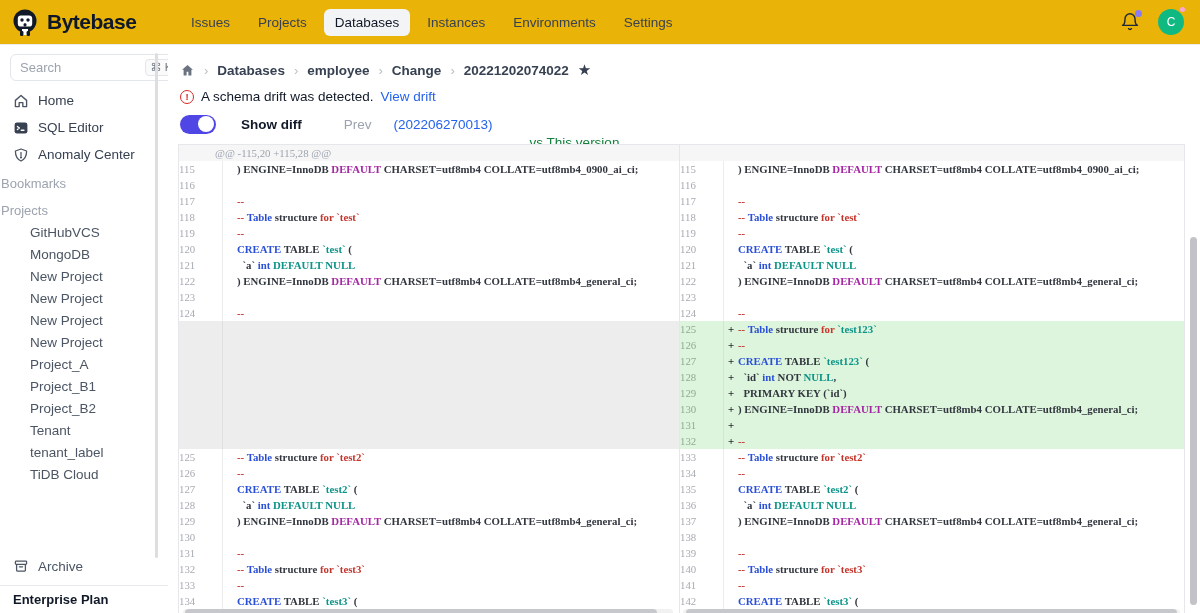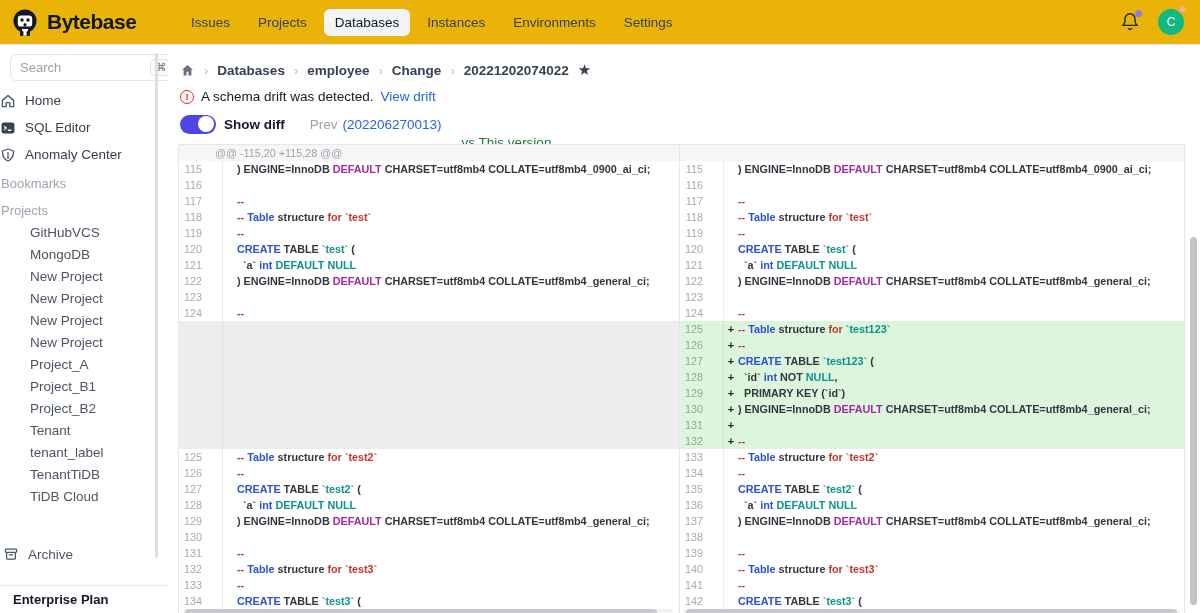--- a/index.html
+++ b/index.html
@@ -17,66 +17,66 @@
   .nav-item.active { background:#f3f4f6; color:#111827; }
   .nav-right { margin-left:auto; display:flex; align-items:center; gap:18px; padding-right:16px; }
   .bell-wrap { position:relative; width:20px; height:20px; }
   .bell-dot { position:absolute; top:-2px; right:-2px; width:7px; height:7px; border-radius:50%; background:#8b7cf6; }
   .avatar { position:relative; width:26px; height:26px; border-radius:50%; background:#10b981;
     color:#fff; font-size:12px; display:flex; align-items:center; justify-content:center; }
   .avatar-dot { position:absolute; top:-2px; right:-1px; width:5px; height:5px; border-radius:50%; background:#f9a8d4; }
 
   
   .sidebar { position:absolute; top:45px; left:0; bottom:0; width:200px; background:#fff;
-    border-right:1px solid #ec4899; display:flex; flex-direction:column; }
+    border-right:6px solid #ec4899; display:flex; flex-direction:column; }
   .search-box { margin:9px 10px 6px 10px; height:27px; border:1px solid #e2e5e9; border-radius:6px;
     display:flex; align-items:center; padding:0 5px 0 9px; }
   .search-box input { border:none; outline:none; width:86px; font-size:13px; color:#374151;
     font-family:"Liberation Sans",sans-serif; background:transparent;}
   .search-box input::placeholder { color:#9ca3af; }
   .kbd { margin-left:auto; font-size:11px; color:#6b7280; border:1px solid #e2e5e9; background:#fafafa;
     border-radius:4px; padding:1px 5px; white-space:nowrap;}
-  .side-nav-item { display:flex; align-items:center; gap:9px; height:27px; 
+  .side-nav-item { display:flex; align-items:center; gap:9px; height:27px; padding-left:13px;
     font-size:13.5px; color:#374151; cursor:pointer; }
   .side-label { font-size:13px; color:#9ca3af; padding:8px 0 4px 1px; }
   .proj-item { font-size:13.5px; color:#4b5563; height:22px; line-height:22px; padding-left:30px;
     white-space:nowrap; overflow:hidden; cursor:pointer;}
   .side-scroll { flex:1; overflow:hidden; position:relative;}
-  .archive-row { display:flex; align-items:center; gap:9px; height:30px; padding-left:3px;
-    font-size:13.5px; color:#4b5563; margin-bottom:16px; cursor:pointer;}
+  .archive-row { display:flex; align-items:center; gap:9px; height:30px; padding-left:13px;
+    font-size:13.5px; color:#4b5563; margin-bottom:4px; cursor:pointer;}
   .plan-footer { border-top:1px solid #e8eaed; height:28px; display:flex; align-items:center;
     padding-left:13px; font-size:13px; font-weight:700; color:#111827; }
   .side-scrollbar { position:absolute; left:155px; top:8px; width:3px; height:505px;
     background:#dedede; border-radius:2px; z-index:3;}
 
   
   .main { position:absolute; top:45px; left:168px; right:0; bottom:0; background:#fff; }
   .breadcrumb { display:flex; align-items:center; gap:9px; margin:16px 12px 0; height:18px; }
   .crumb { font-size:13.5px; font-weight:600; color:#374151; cursor:pointer;}
   .crumb-sep { color:#b9bfc7; font-size:13px; }
   .star { color:#374151; font-size:15px; line-height:14px; cursor:pointer;}
   .alert-row { display:flex; align-items:center; gap:7px; margin:9px 12px 0; height:17px;}
   .alert-icon { width:14px; height:14px; border:1.6px solid #dc2626; border-radius:50%;
     color:#dc2626; font-size:9.5px; font-weight:700; display:flex; align-items:center; justify-content:center;}
   .alert-text { font-size:13.5px; font-weight:500; color:#111827; }
   .link { font-size:13.5px; font-weight:500; color:#2563eb; cursor:pointer; }
-  .toggle-row { display:flex; align-items:center; gap:8px; margin:9px 12px 10px; height:20px;}
+  .toggle-row { display:flex; align-items:center; gap:25px; margin:9px 12px 10px; height:20px;}
   .toggle { width:36px; height:19px; border-radius:10px; background:#4f46e5; position:relative; cursor:pointer;}
   .toggle .knob { position:absolute; top:1.5px; right:2px; width:16px; height:16px; border-radius:50%; background:#fff;}
   .toggle-label { font-size:13.5px; font-weight:700; color:#111827; }
   .muted { font-size:13.5px; color:#9ca3af;padding-left:15px; }
 
   
   .diff { position:relative; margin:0 15px 0 10px; border:1px solid #e5e7eb; background:#fff;
     display:flex; height:478px; overflow:hidden;}
   .pane { width:500px; flex:0 0 500px; overflow:hidden; }
   .pane.right { flex:1 1 auto; width:auto; border-left:1px solid #e5e7eb; }
   .drow { display:flex; height:16px; line-height:16px; white-space:pre;
-    font-family:Liberation Sans, sans-serif; font-size:10.8px; }
-  .gut { flex:0 0 44px; width:44px; text-align:right; padding-right:20px; color:#a6aab2;
+    font-family:Liberation Serif, serif; font-size:10.8px; }
+  .gut { flex:0 0 44px; width:44px; padding-right:20px; color:#a6aab2;
     border-right:1px solid #ececec; font-weight:400; }
   .sign { flex:0 0 14px; width:14px; text-align:center; color:#24292f; font-weight:700; }
   .code { font-weight:700; color:#32363f; }
   .drow.hdr { background:#f6f6f6; color:#9ca3af; padding-left:36px; font-weight:400; }
   .drow.add { background:#ddf5dd; }
   .drow.add .gut { color:#93a893; border-right-color:#cfe9cf; }
   .drow.pad { background:#ededed; }
   .drow.pad .gut { border-right-color:#e0e0e0; }
   .tk-d { color:#32363f; } .tk-b { color:#2b50d8; } .tk-r { color:#c4352c; }
   .tk-m { color:#a626a4; } .tk-t { color:#0d9488; }
@@ -173,21 +173,20 @@
         <div class="proj-item">MongoDB</div>
         <div class="proj-item">New Project</div>
         <div class="proj-item">New Project</div>
         <div class="proj-item">New Project</div>
         <div class="proj-item">New Project</div>
         <div class="proj-item">Project_A</div>
         <div class="proj-item">Project_B1</div>
         <div class="proj-item">Project_B2</div>
         <div class="proj-item">Tenant</div>
         <div class="proj-item">tenant_label</div>
-        <div class="proj-item">TenantTiDB</div>
         <div class="proj-item">TiDB Cloud</div>
       </div>
   </div>
 
   <div class="archive-row">
     <span>
       <svg width="16" height="16" viewBox="0 0 20 20" fill="none" stroke="#4b5563" stroke-width="1.6" stroke-linejoin="round">
         <rect x="3" y="4" width="14" height="4" rx="1"></rect>
         <path d="M4.5 8 v7 a1.5 1.5 0 0 0 1.5 1.5 h8 a1.5 1.5 0 0 0 1.5-1.5 V8"></path>
         <line x1="8" y1="11" x2="12" y2="11" stroke-linecap="round"></line>

